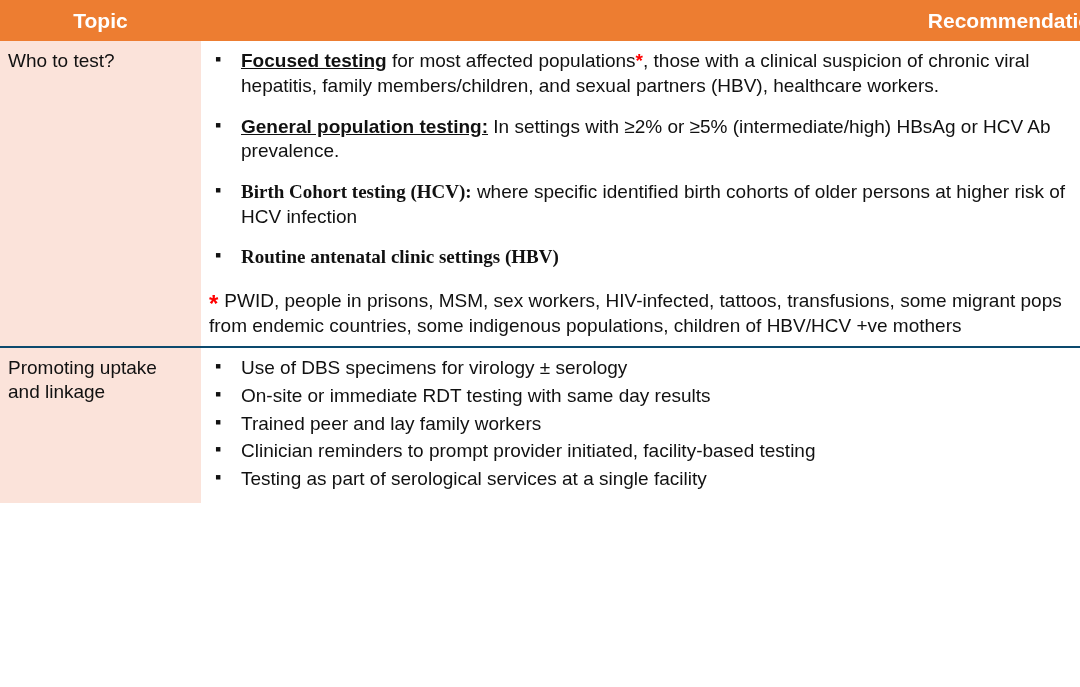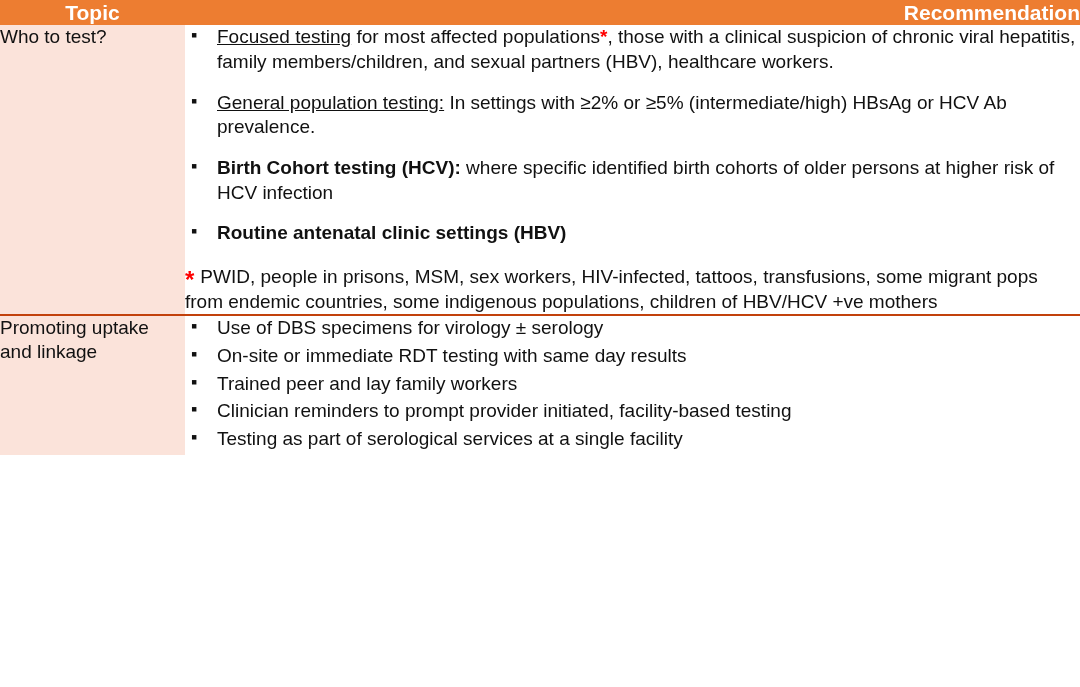--- a/index.html
+++ b/index.html
@@ -14,21 +14,21 @@
     color: #111111;
     overflow: hidden;
   }
   .table {
     width: 1080px;
     border-collapse: collapse;
     table-layout: fixed;
   }
   .table td, .table th {
     vertical-align: top;
-    padding: 0;
+    padding: 8px;
     border: 0;
   }
   .col-topic { width: 185px; }
   .col-rec { width: 895px; }
 
   
   .hdr-cell {
     background: #ED7D31;
     color: #ffffff;
     font-size: 21px;
@@ -51,21 +51,21 @@
     border-bottom: 2px solid #ffffff;
   }
   .rec-cell {
     background: #ffffff;
     font-size: 19px;
     line-height: 1.3;
     padding: 12px 14px 12px 14px;
     border-bottom: 2px solid #ffffff;
   }
   tr.row-sep td {
-    border-bottom: 2px solid #c2410c;
+    border-bottom: 2px solid #0c4a6e;
     margin-left: 30px;
   }
   tr:last-child td { border-bottom: none; }
 
   ul.bullets {
     list-style: none;
     margin: 0;
     padding: 0;
   }
   ul.bullets > li {
@@ -78,22 +78,22 @@
     content: "\25AA";
     position: absolute;
     left: 6px;
     top: -1px;
     font-size: 18px;
     color: #111111;
   }
   ul.bullets.tight > li {
     margin-bottom: 3px;
   }
-  .u { text-decoration: underline; font-weight: normal; }
-  .b { font-weight: bold; }
+  .u { text-decoration: underline; font-weight: bold; }
+  .b { font-weight: bold; font-family: Liberation Serif, serif; }
   .star {
     color: #FF0000;
     font-weight: bold;
   }
   .footnote {
     margin-top: 18px;
     position: relative;
     padding-left: 0;
     line-height: 1.32;
   }

